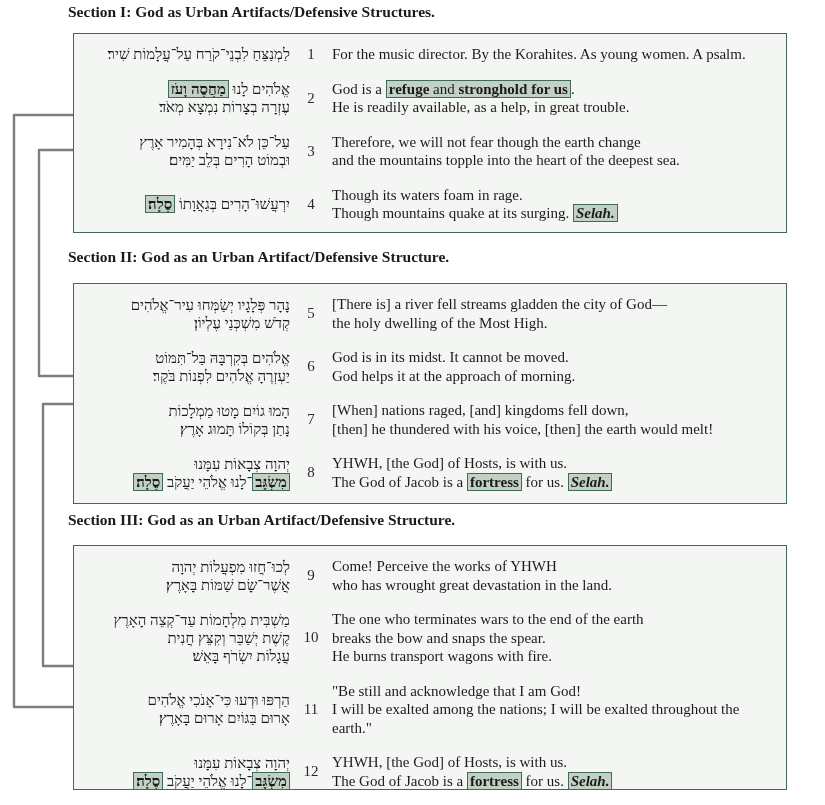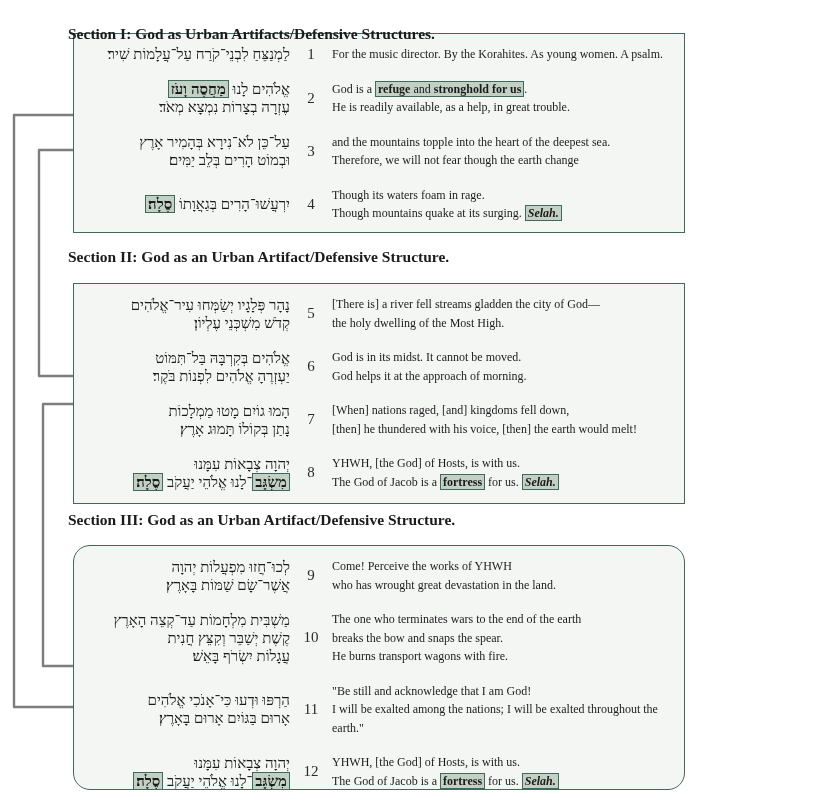--- a/index.html
+++ b/index.html
@@ -8,28 +8,28 @@
     font-family:"Liberation Serif","DejaVu Serif",serif;color:var(--text,#1b1b1b);
     overflow:hidden;
   }
   .brackets{position:absolute;left:0;top:0;z-index:0;}
   .brackets path{fill:none;stroke:var(--bracket,#7d7d7d);stroke-width:2.4;stroke-linejoin:round;stroke-linecap:butt;}
   .heading{
     position:absolute;left:68px;z-index:2;font-weight:bold;font-size:15.5px;line-height:18px;
     white-space:nowrap;
   }
   .sbox{
-    position:absolute;left:73px;width:612px;box-sizing:border-box;z-index:1;
+    position:absolute;left:73px;width:714px;box-sizing:border-box;z-index:1;
     background:var(--box_fill,#f4f6f4);border:1.6px solid var(--box_border,#40685c);
     padding:11px 6px 0 2px;
   }
   .row{display:flex;align-items:center;margin-bottom:16px;}
   .heb{width:214px;direction:rtl;font-size:15px;line-height:18px;}
   .num{width:42px;text-align:center;font-size:15px;color:#2a2a2a;flex:0 0 auto;}
-  .eng{flex:1;font-size:12px;line-height:18.5px;}
+  .eng{flex:1;font-size:15px;line-height:18.5px;}
   .tline{min-height:18px;}
   .hl{
     background:var(--hl_fill,#c3d1c5);
     border:1.4px solid var(--hl_border,#40685c);
     padding:0 2px;
     font-family:Liberation Serif, serif;
   }
   .b{font-weight:bold;}
   .i{font-style:italic;}
 </style>
@@ -37,21 +37,21 @@
 <body>
 
 <div class="page">
 
   <svg class="brackets" width="825" height="805" viewBox="0 0 825 805" aria-hidden="true">
     <path d="M 76 115 L 14 115 L 14 707 L 76 707"></path>
     <path d="M 76 150 L 39 150 L 39 376 L 76 376"></path>
     <path d="M 76 404 L 43 404 L 43 666 L 76 666"></path>
   </svg>
 
-  <div class="heading" style="top:3px;margin-top:22px;">Section I: God as Urban Artifacts/Defensive Structures.</div>
+  <div class="heading" style="top:3px;">Section I: God as Urban Artifacts/Defensive Structures.</div>
   <div class="sbox" style="top:33px;height:200px;">
     <div class="row">
       <div class="heb">
           <div class="tline"><span><span>לַמְנַצֵּחַ לִבְנֵי־קֹרַח עַל־עֲלָמוֹת שִׁיר׃</span></span></div>
         </div>
       <div class="num">1</div>
       <div class="eng">
           <div class="tline"><span><span>For the music director. By the Korahites. As young women. A psalm.</span></span></div>
         </div>
     </div>
@@ -66,22 +66,22 @@
           <div class="tline"><span><span>He is readily available, as a help, in great trouble.</span></span></div>
         </div>
     </div>
     <div class="row">
       <div class="heb">
           <div class="tline"><span><span>עַל־כֵּן לֹא־נִירָא בְּהָמִיר אָרֶץ</span></span></div>
           <div class="tline"><span><span>וּבְמוֹט הָרִים בְּלֵב יַמִּים׃</span></span></div>
         </div>
       <div class="num">3</div>
       <div class="eng">
+          <div class="tline"><span><span>Therefore, we will not fear though the earth change</span></span></div>
           <div class="tline"><span><span>and the mountains topple into the heart of the deepest sea.</span></span></div>
-          <div class="tline"><span><span>Therefore, we will not fear though the earth change</span></span></div>
         </div>
     </div>
     <div class="row">
       <div class="heb">
           <div class="tline"><span><span>יִרְעֲשׁוּ־הָרִים בְּגַאֲוָתוֹ </span></span><span class="hl"><span class="b">סֶלָה׃</span></span></div>
         </div>
       <div class="num">4</div>
       <div class="eng">
           <div class="tline"><span><span>Though its waters foam in rage.</span></span></div>
           <div class="tline"><span><span>Though mountains quake at its surging. </span></span><span class="hl"><span class="b i">Selah.</span></span></div>
@@ -131,21 +131,21 @@
         </div>
       <div class="num">8</div>
       <div class="eng">
           <div class="tline"><span><span>YHWH, [the God] of Hosts, is with us.</span></span></div>
           <div class="tline"><span><span>The God of Jacob is a </span></span><span class="hl"><span class="b">fortress</span></span><span><span> for us. </span></span><span class="hl"><span class="b i">Selah.</span></span></div>
         </div>
     </div>
   </div>
 
   <div class="heading" style="top:511px;">Section III: God as an Urban Artifact/Defensive Structure.</div>
-  <div class="sbox" style="top:545px;height:245px;border-radius:17px;">
+  <div class="sbox" style="top:545px;height:245px;">
     <div class="row">
       <div class="heb">
           <div class="tline"><span><span>לְכוּ־חֲזוּ מִפְעֲלוֹת יְהוָה</span></span></div>
           <div class="tline"><span><span>אֲשֶׁר־שָׂם שַׁמּוֹת בָּאָרֶץ׃</span></span></div>
         </div>
       <div class="num">9</div>
       <div class="eng">
           <div class="tline"><span><span>Come! Perceive the works of YHWH</span></span></div>
           <div class="tline"><span><span>who has wrought great devastation in the land.</span></span></div>
         </div>

